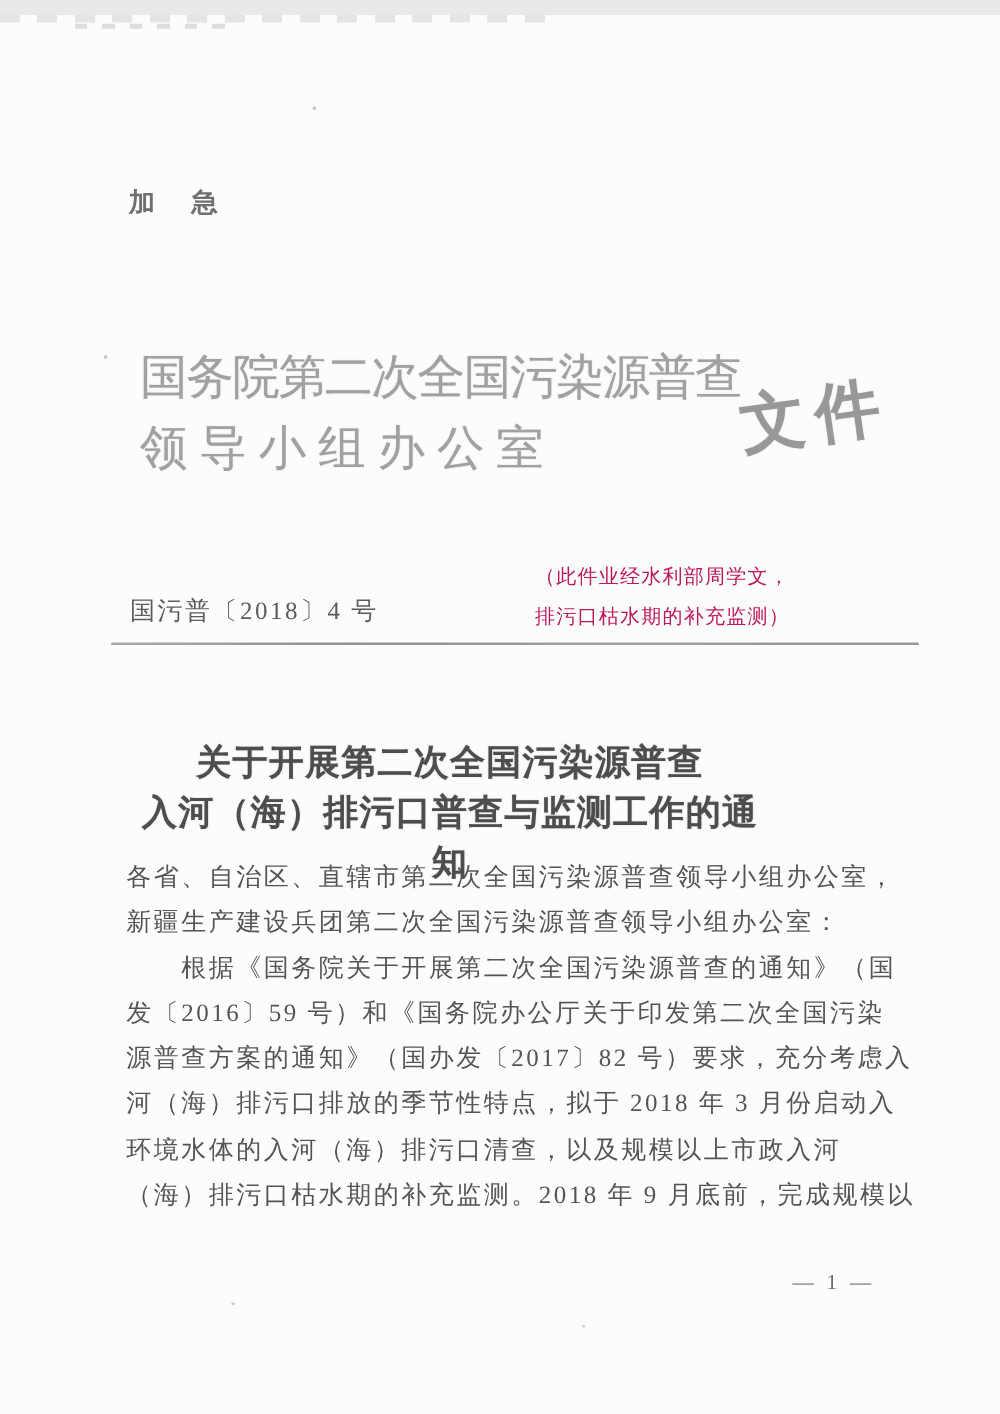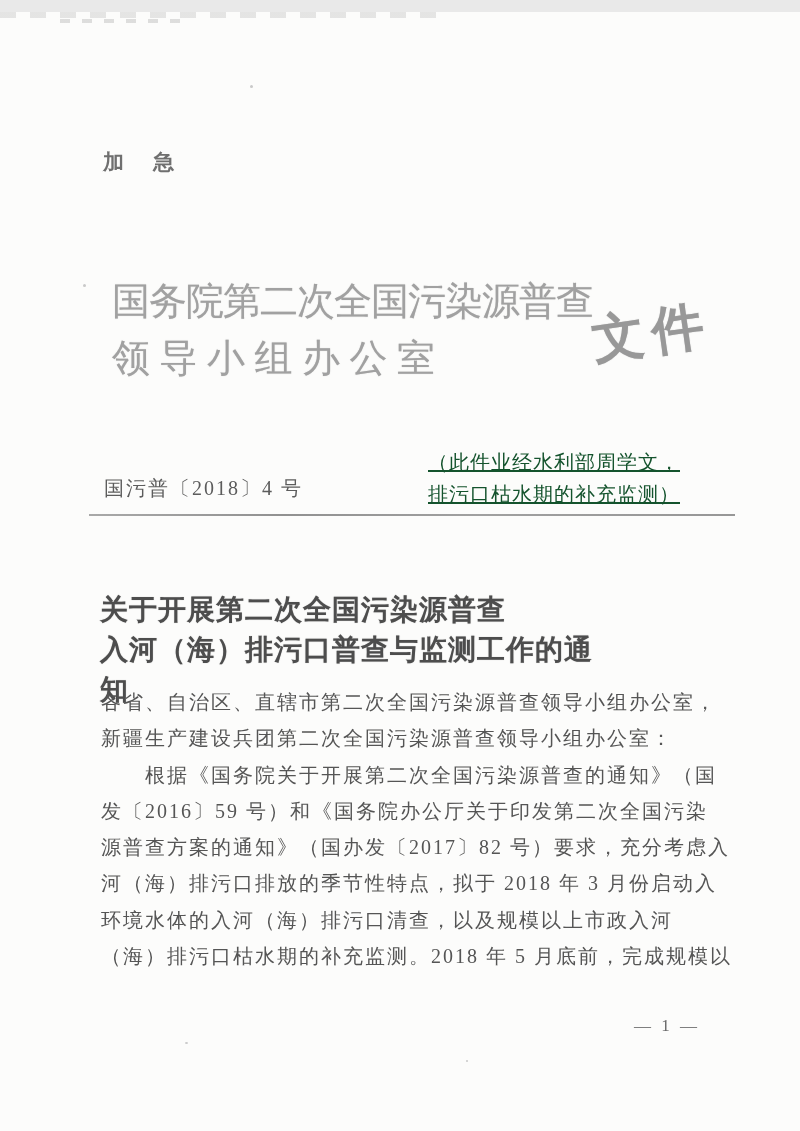--- a/index.html
+++ b/index.html
@@ -64,34 +64,33 @@
     white-space:nowrap;
   }
 
   
   .doc-number{
     position:absolute;left:104px;top:463px;
     font-size:20px;letter-spacing:2px;color:#5c5c5c;white-space:nowrap;text-align:center;
   }
   .countersign{
     position:absolute;left:428px;top:434px;width:290px;
-    font-size:20px;line-height:32px;letter-spacing:1px;color:#14532d;
+    font-size:16px;line-height:32px;letter-spacing:1px;color:#be185d;
     white-space:nowrap;
-    text-decoration:underline;
   }
   .rule{
     position:absolute;left:89px;top:502px;width:646px;height:2px;
     background:linear-gradient(90deg,#9a9a9a 0%,#7e7e7e 30%,#909090 60%,#858585 100%);
     opacity:.85;
   }
 
   
   .title{
     position:absolute;left:100px;top:578px;width:520px;
-    font-weight:bold;color:#4d4d4d;
+    text-align:center;font-weight:bold;color:#4d4d4d;
     font-size:28px;line-height:40px;letter-spacing:1px;
     font-family:"Liberation Sans","DejaVu Sans",sans-serif;
     text-shadow:0 0 1px rgba(70,70,70,.4);
   }
 
   
   .body-text{
     position:absolute;left:101px;top:672px;width:618px;
   }
   .body-line{
@@ -139,18 +138,18 @@
   </div>
 
   <div class="body-text">
       <div class="body-line">各省、自治区、直辖市第二次全国污染源普查领导小组办公室，</div>
       <div class="body-line">新疆生产建设兵团第二次全国污染源普查领导小组办公室：</div>
       <div class="body-line">　　根据《国务院关于开展第二次全国污染源普查的通知》（国</div>
       <div class="body-line">发〔2016〕59 号）和《国务院办公厅关于印发第二次全国污染</div>
       <div class="body-line">源普查方案的通知》（国办发〔2017〕82 号）要求，充分考虑入</div>
       <div class="body-line">河（海）排污口排放的季节性特点，拟于 2018 年 3 月份启动入</div>
       <div class="body-line">环境水体的入河（海）排污口清查，以及规模以上市政入河</div>
-      <div class="body-line">（海）排污口枯水期的补充监测。2018 年 5 月底前，完成规模以</div>
+      <div class="body-line">（海）排污口枯水期的补充监测。2018 年 9 月底前，完成规模以</div>
     </div>
 
   <div class="page-number">— 1 —</div>
 
 </div>
 
 </body></html>

